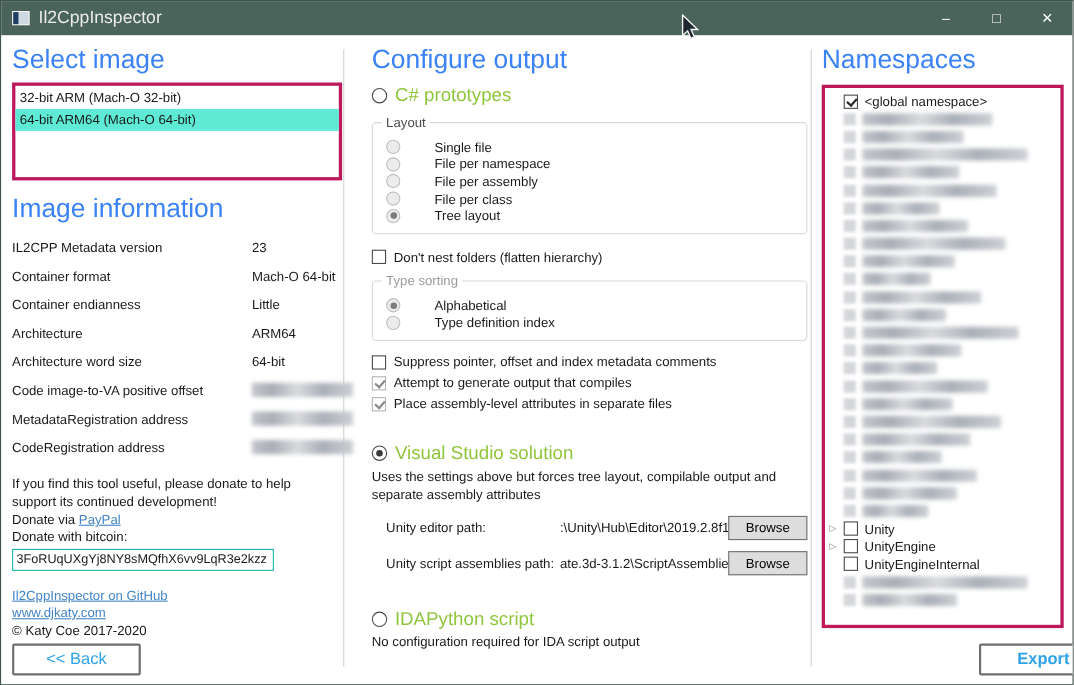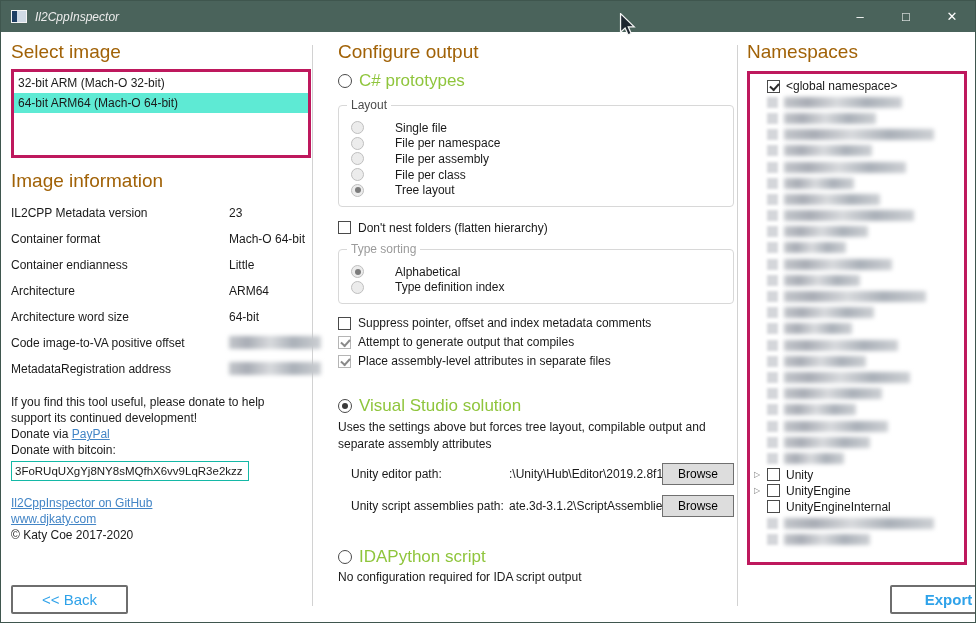--- a/index.html
+++ b/index.html
@@ -10,25 +10,25 @@
   }
   
   .titlebar {
     position:absolute; top:0; left:0; right:0; height:31px;
     background:#4a635b; display:flex; align-items:center; color:#ececec;
   }
   .app-icon { width:16px; height:13px; margin-left:10px; background:#f4f4f4; padding:1px; box-sizing:border-box; }
   .app-icon .inner { width:100%; height:100%; display:flex; }
   .app-icon .l { width:38%; background:#1d3e63; }
   .app-icon .r { flex:1; background:#cfd9e4; }
-  .title-text { margin-left:8px; font-size:12px;font-style:italic; }
+  .title-text { margin-left:8px; font-size:16px; }
   .win-buttons { margin-left:auto; display:flex; height:31px; }
   .win-btn { width:46px; display:flex; align-items:center; justify-content:center; color:#fff; font-size:13px; cursor:default; }
   
-  .section-header { font-size:19px; font-weight:400; color:#a16207; margin:0; }
+  .section-header { font-size:24px; font-weight:400; color:#3b82f6; margin:0; }
   .panel { position:absolute; top:40px; }
   .sep { position:absolute; top:44px; bottom:16px; width:1px; background:#d2d2d2; }
   a.link { color:#4385c6; text-decoration:underline; cursor:pointer; }
   
   .left-panel { left:10px; width:300px; }
   .listbox { border:3px solid #be185d; background:#fff; }
   .image-listbox { height:82px; margin-top:6px; padding-top:1px; }
   .image-item { height:20px; line-height:20px; padding-left:4px; }
   .image-item.selected { background:#5eead4; }
   .left-panel .section-header.second { margin-top:12px; }
@@ -156,20 +156,24 @@
           <div class="info-value">64-bit</div>
         </div>
         <div class="info-row">
           <div class="info-label">Code image-to-VA positive offset</div>
           <div class="blur-bar info-blur"></div>
         </div>
         <div class="info-row">
           <div class="info-label">MetadataRegistration address</div>
           <div class="blur-bar info-blur"></div>
         </div>
+        <div class="info-row">
+          <div class="info-label">CodeRegistration address</div>
+          <div class="blur-bar info-blur"></div>
+        </div>
       </div>
 
     <div class="donate">
       <span>If you find this tool useful, please donate to help support its continued development!</span><br>
       <span>Donate via </span><a class="link">PayPal</a><br>
       <span>Donate with bitcoin:</span><br>
       <input class="bitcoin-input" value="3FoRUqUXgYj8NY8sMQfhX6vv9LqR3e2kzz" style="">
     </div>
 
     <div class="links">

